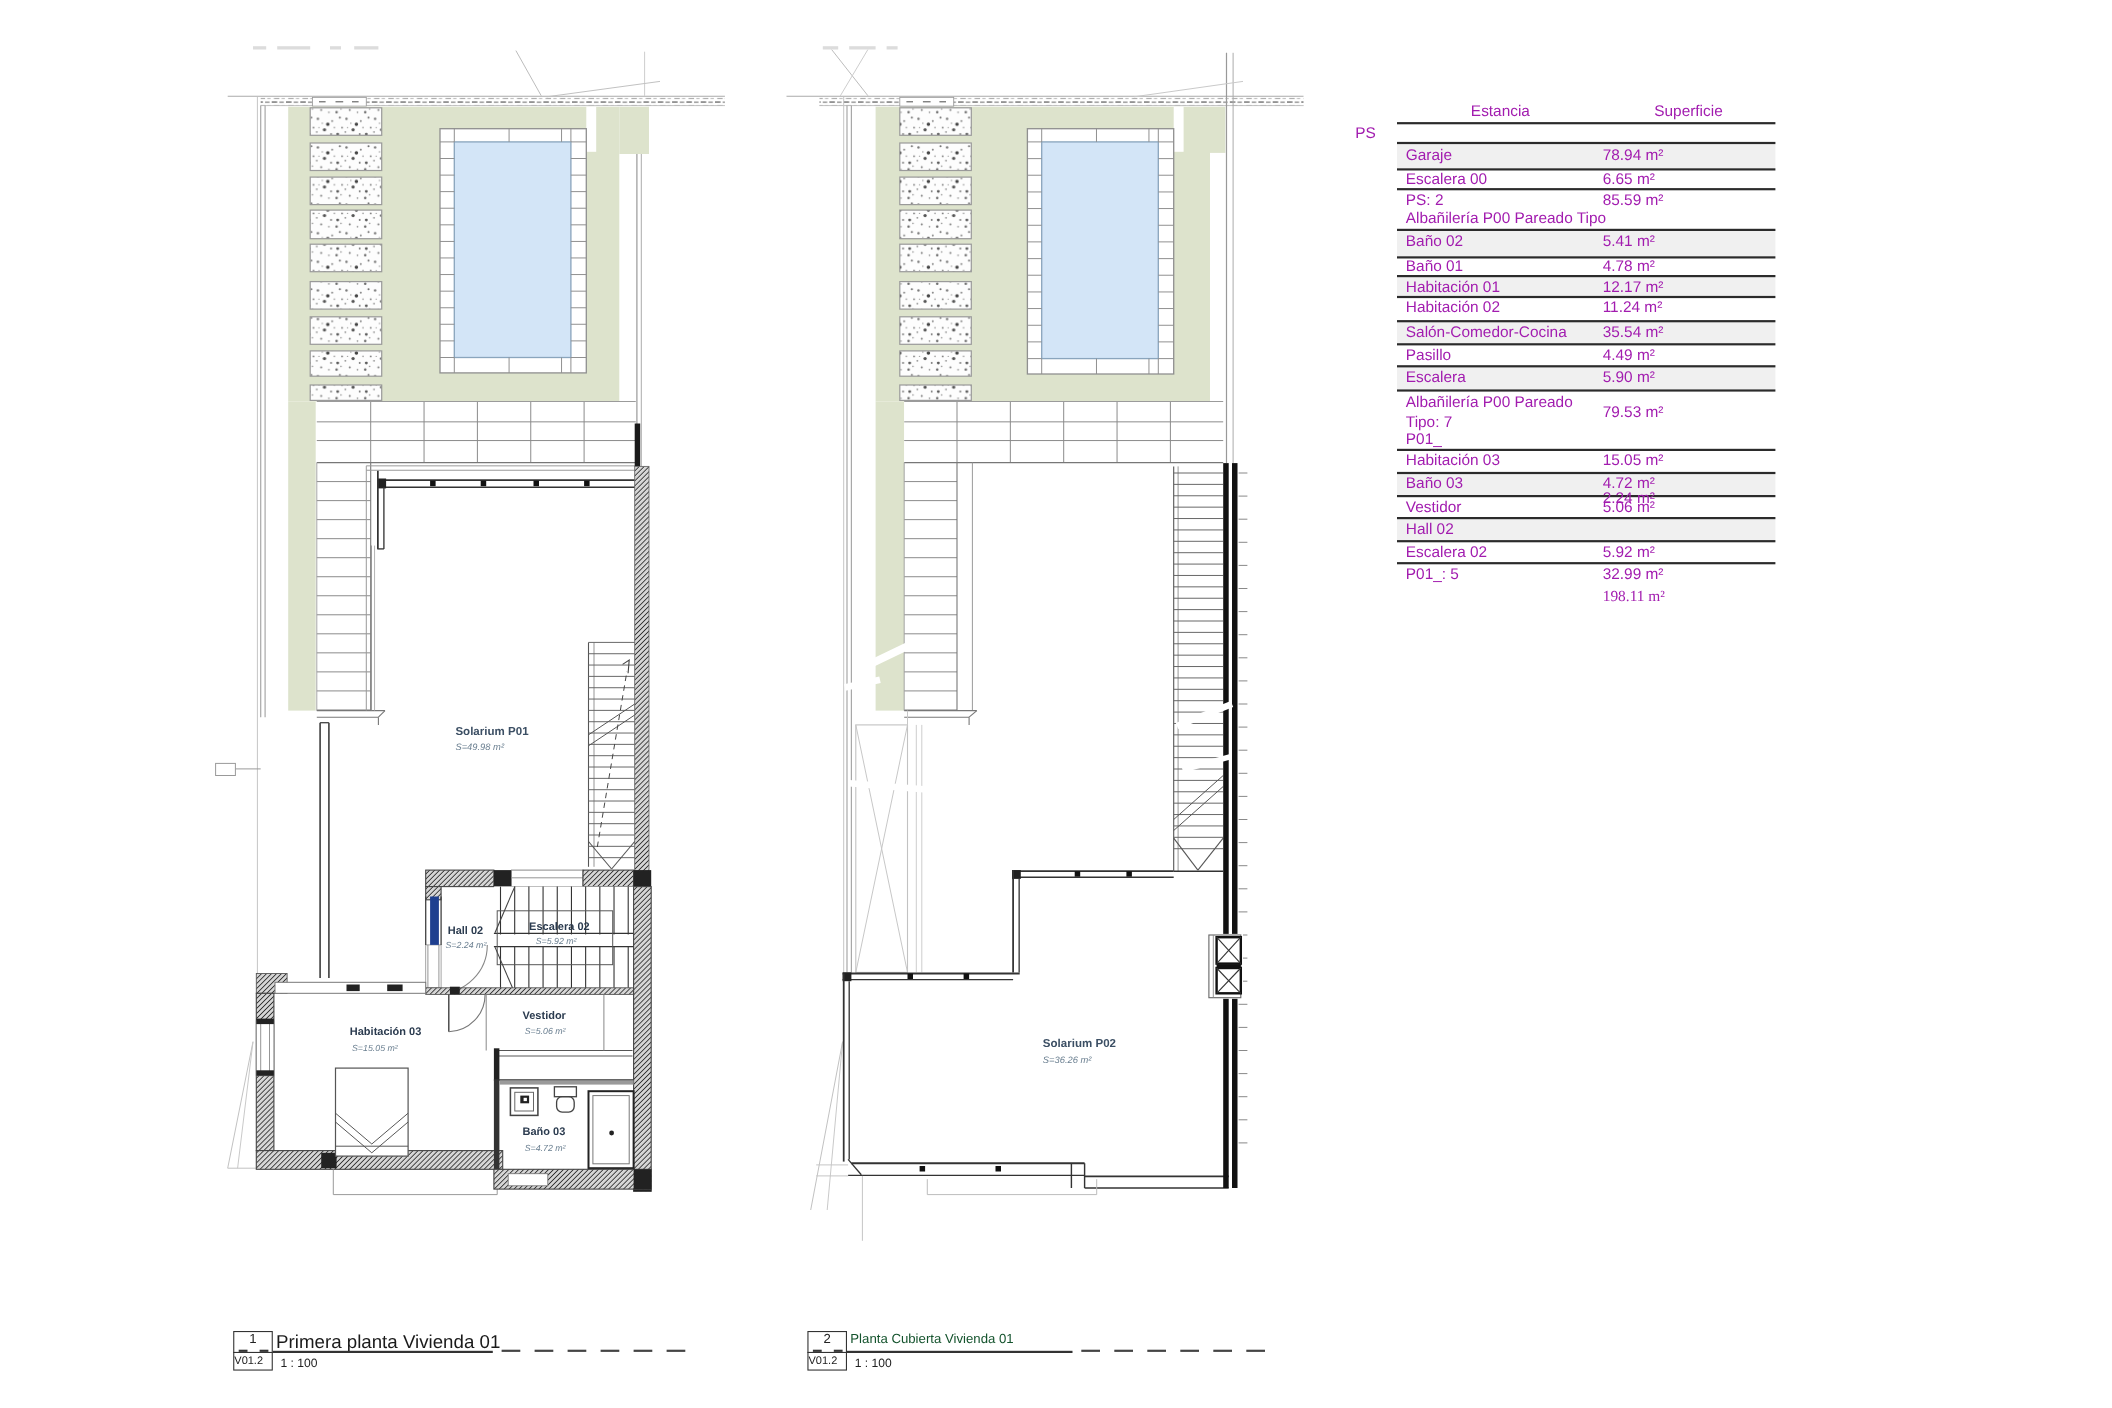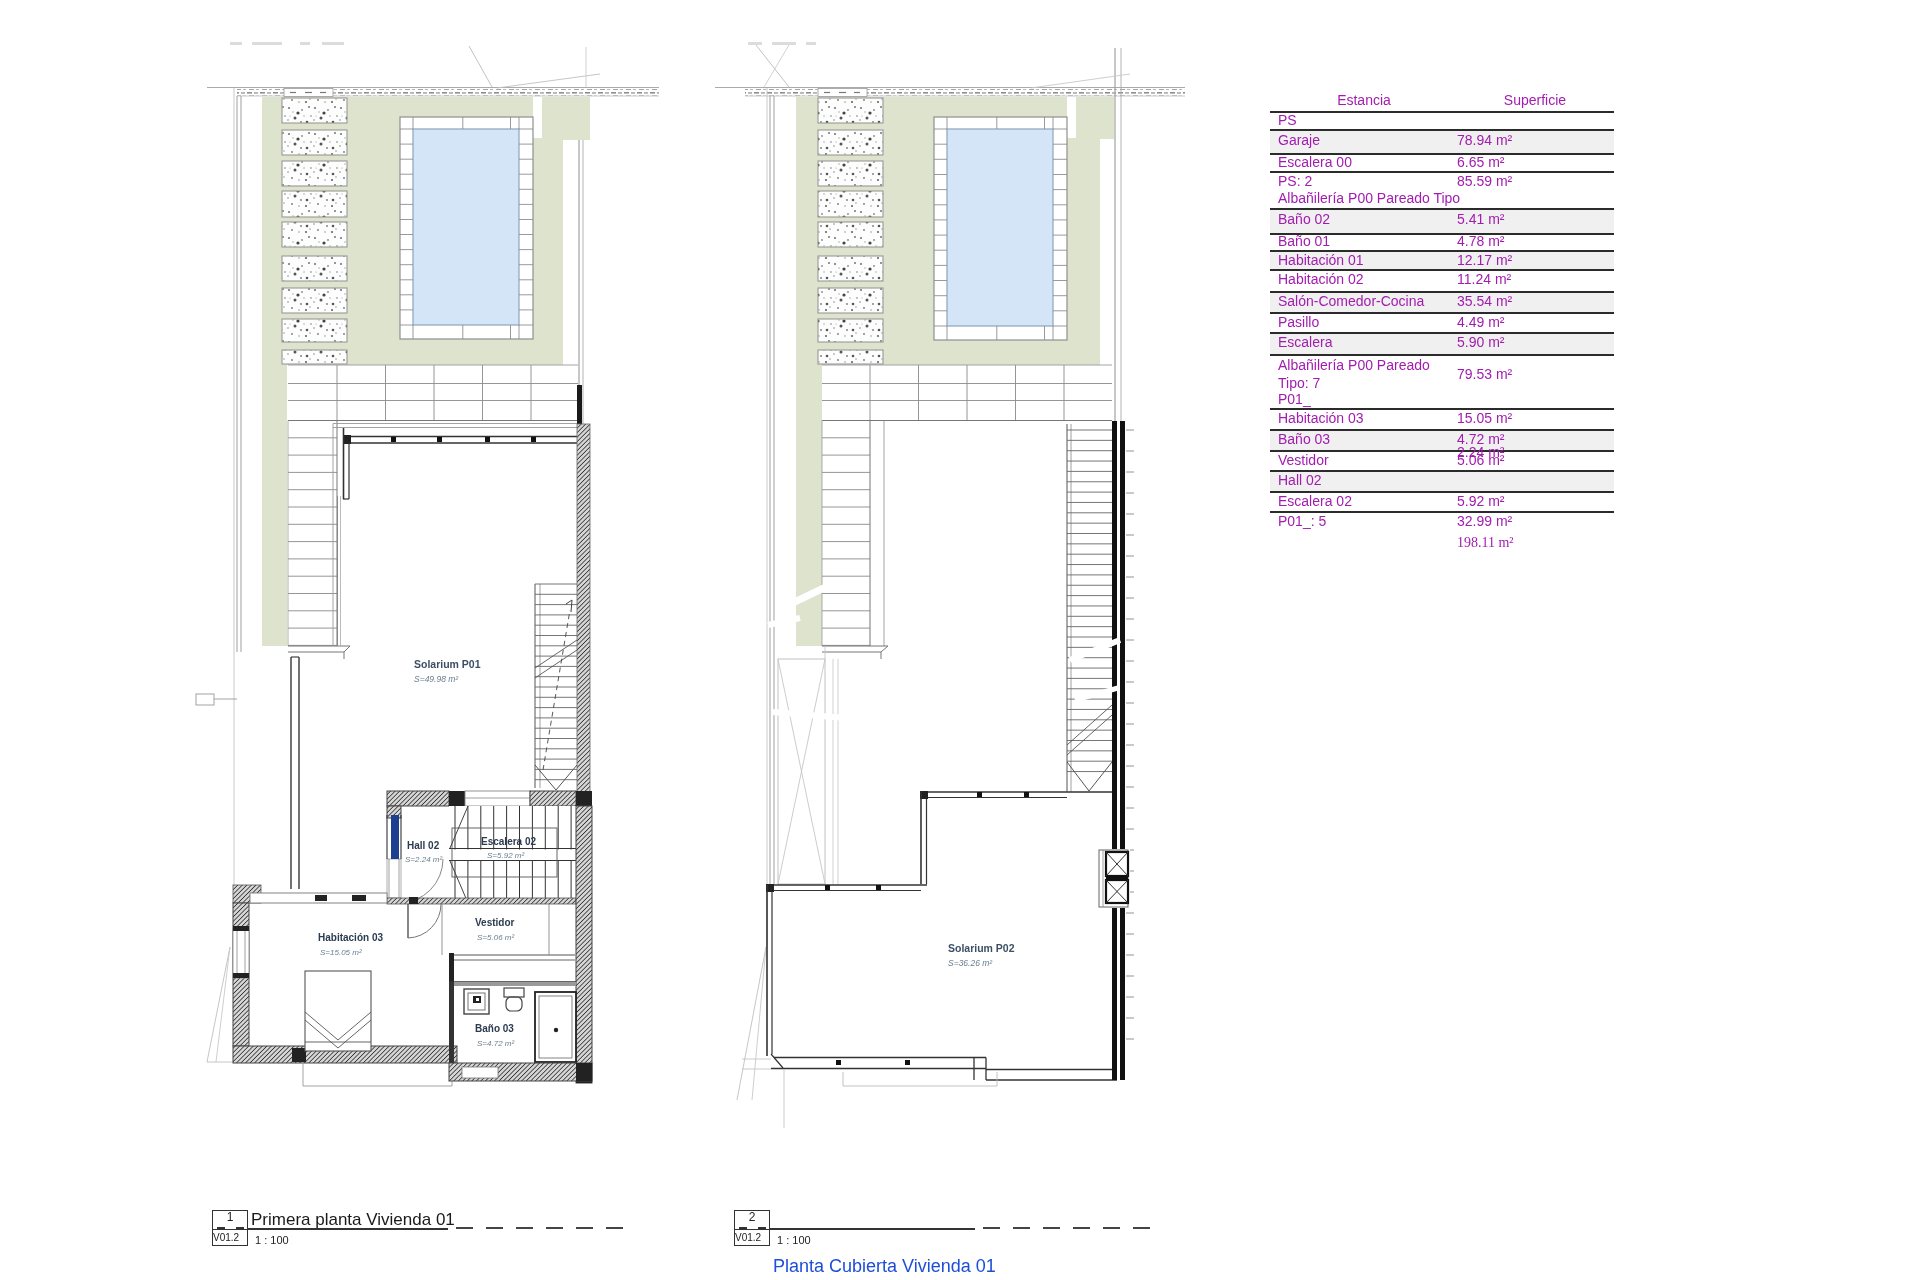--- a/index.html
+++ b/index.html
@@ -531,21 +531,21 @@
 <div style="position:absolute;left:1270px;top:291px;width:344px;height:1.8px;background:#2b2b2b;"></div>
 <div style="position:absolute;left:1270px;top:312px;width:344px;height:1.8px;background:#2b2b2b;"></div>
 <div style="position:absolute;left:1270px;top:332px;width:344px;height:1.8px;background:#2b2b2b;"></div>
 <div style="position:absolute;left:1270px;top:354px;width:344px;height:1.8px;background:#2b2b2b;"></div>
 <div style="position:absolute;left:1270px;top:408px;width:344px;height:1.8px;background:#2b2b2b;"></div>
 <div style="position:absolute;left:1270px;top:429px;width:344px;height:1.8px;background:#2b2b2b;"></div>
 <div style="position:absolute;left:1270px;top:450px;width:344px;height:1.8px;background:#2b2b2b;"></div>
 <div style="position:absolute;left:1270px;top:470px;width:344px;height:1.8px;background:#2b2b2b;"></div>
 <div style="position:absolute;left:1270px;top:491px;width:344px;height:1.8px;background:#2b2b2b;"></div>
 <div style="position:absolute;left:1270px;top:511px;width:344px;height:1.8px;background:#2b2b2b;"></div>
-<div class="tc" style="left:1278px;top:112px;">PS</div>
+<div class="tc" style="left:1232px;top:112px;">PS</div>
 <div class="tc" style="left:1278px;top:132px;">Garaje</div>
 <div class="tc" style="left:1457px;top:132px;">78.94 m²</div>
 <div class="tc" style="left:1278px;top:154px;">Escalera 00</div>
 <div class="tc" style="left:1457px;top:154px;">6.65 m²</div>
 <div class="tc" style="left:1278px;top:173px;">PS: 2</div>
 <div class="tc" style="left:1457px;top:173px;">85.59 m²</div>
 <div class="tc" style="left:1278px;top:190px;">Albañilería P00 Pareado Tipo</div>
 <div class="tc" style="left:1278px;top:211px;">Baño 02</div>
 <div class="tc" style="left:1457px;top:211px;">5.41 m²</div>
 <div class="tc" style="left:1278px;top:233px;">Baño 01</div>
@@ -591,21 +591,21 @@
 <div style="position:absolute;left:546px;top:1227px;width:17px;height:2px;background:#444;"></div>
 <div style="position:absolute;left:576px;top:1227px;width:17px;height:2px;background:#444;"></div>
 <div style="position:absolute;left:606px;top:1227px;width:17px;height:2px;background:#444;"></div>
 <div style="position:absolute;left:255px;top:1234px;font-size:11px;color:#222;">1 : 100</div>
 <div style="position:absolute;left:734px;top:1210px;width:36px;height:36px;border:1.2px solid #333;box-sizing:border-box;"></div>
 <div style="position:absolute;left:734px;top:1210px;width:36px;height:19px;text-align:center;font-size:12px;color:#222;">2</div>
 <div style="position:absolute;left:734px;top:1229px;width:36px;height:1.2px;background:#333;"></div>
 <div style="position:absolute;left:735px;top:1232px;font-size:10px;color:#222;">V01.2</div>
 <div style="position:absolute;left:739px;top:1227px;width:8px;height:1.5px;background:#333;"></div>
 <div style="position:absolute;left:758px;top:1227px;width:8px;height:1.5px;background:#333;"></div>
-<div style="position:absolute;left:773px;top:1256px;font-size:18px;color:#1d4ed8;">Planta Cubierta Vivienda 01</div>
+<div style="position:absolute;left:773px;top:1210px;font-size:12px;color:#14532d;">Planta Cubierta Vivienda 01</div>
 <div style="position:absolute;left:770px;top:1228px;width:205px;height:1.5px;background:#333;"></div>
 <div style="position:absolute;left:983px;top:1227px;width:17px;height:2px;background:#444;"></div>
 <div style="position:absolute;left:1013px;top:1227px;width:17px;height:2px;background:#444;"></div>
 <div style="position:absolute;left:1043px;top:1227px;width:17px;height:2px;background:#444;"></div>
 <div style="position:absolute;left:1073px;top:1227px;width:17px;height:2px;background:#444;"></div>
 <div style="position:absolute;left:1103px;top:1227px;width:17px;height:2px;background:#444;"></div>
 <div style="position:absolute;left:1133px;top:1227px;width:17px;height:2px;background:#444;"></div>
 <div style="position:absolute;left:777px;top:1234px;font-size:11px;color:#222;">1 : 100</div>
 </div>
 </body></html>

